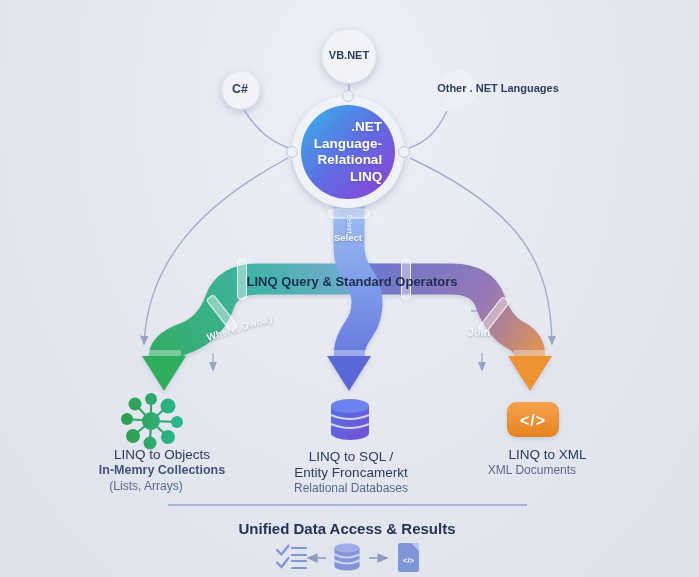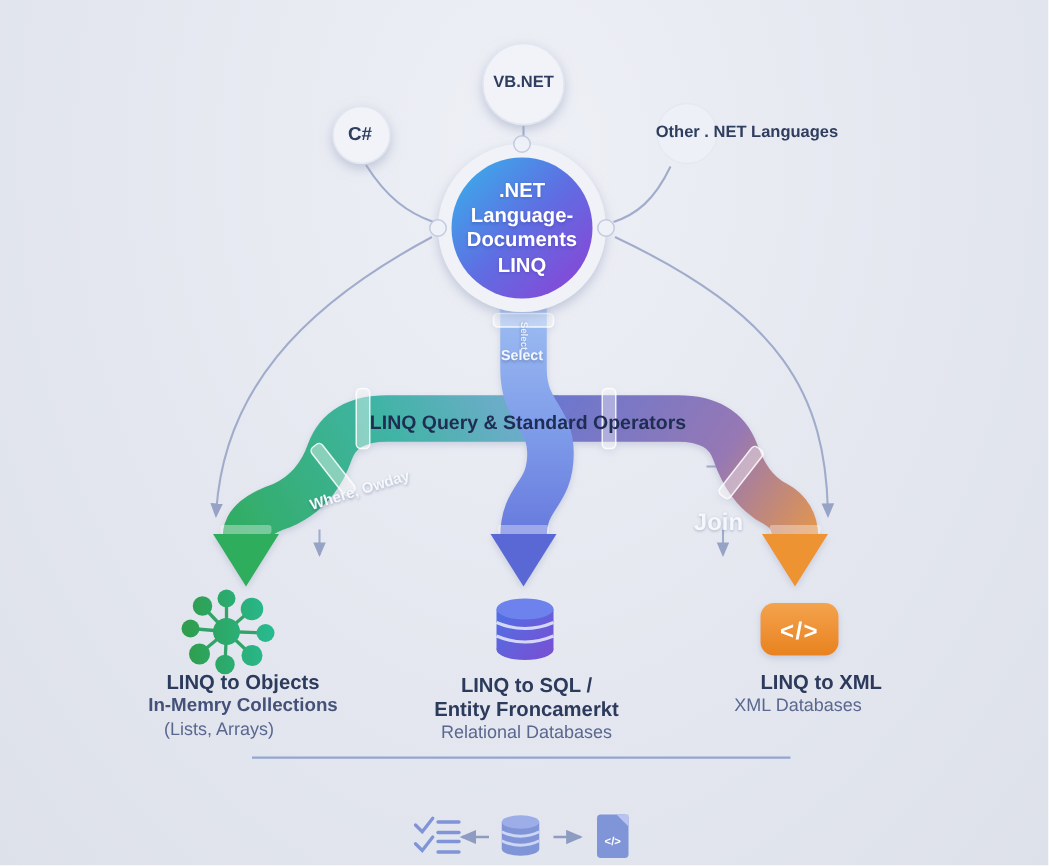--- a/index.html
+++ b/index.html
@@ -7,26 +7,26 @@
     position:relative;width:699px;height:577px;overflow:hidden;
     background:radial-gradient(ellipse at 50% 18%, #eef0f6 0%, #e4e7ef 55%, #dde1ea 100%);
     font-family:"Liberation Sans",sans-serif;
   }
   .stage svg{position:absolute;left:0;top:0;}
   .lbl{position:absolute;transform:translateX(-50%);white-space:nowrap;
        font-family:"Liberation Sans",sans-serif;color:#2c3a5c;}
   .title{font-size:16.5px;font-weight:bold;color:#27354f;letter-spacing:.2px;}
   .bubble-lbl{font-size:11px;font-weight:bold;color:#2f3e5e;}
   .hub-text{position:absolute;left:348px;top:119px;transform:translateX(-50%);
-       text-align:center;color:#ffffff;font-weight:bold;font-size:13.5px;line-height:16.5px;
+       text-align:right;color:#ffffff;font-weight:bold;font-size:13.5px;line-height:16.5px;
        text-shadow:0 1px 2px rgba(40,40,120,.25);}
   .hub-text span{display:block;}
   .pipe-lbl{color:#f4f8fc;font-weight:bold;text-shadow:0 1px 2px rgba(25,45,90,.3);}
   .banner{font-size:13px;font-weight:bold;color:#1f2d52;}
-  .col-title{font-size:13.5px;font-weight:bold;color:#2c3a5c;}
+  .col-title{font-size:13.5px;font-weight:normal;color:#2c3a5c;}
   .col-sub{font-size:12.5px;font-weight:bold;color:#44527a;}
   .col-sub2{font-size:12px;color:#5a6890;}
   .footer-title{font-size:15px;font-weight:bold;color:#243458;}
 </style>
 </head>
 <body>
 
 <div class="stage">
 
   <svg width="699" height="577" viewBox="0 0 699 577">
@@ -189,36 +189,37 @@
   </svg>
 
 
   <div class="lbl bubble-lbl" style="left:349px;top:49px;text-align:right;">VB.NET</div>
   <div class="lbl bubble-lbl" style="left:240px;top:82px;font-size:12.5px;">C#</div>
   <div class="lbl bubble-lbl" style="left:498px;top:82px;">Other . NET Languages</div>
 
   <div class="hub-text">
     <span>.NET</span>
     <span>Language-</span>
-    <span>Documents</span>
+    <span>Relational</span>
     <span>LINQ</span>
   </div>
 
   <div class="lbl pipe-lbl" style="left:349px;top:216px;transform:translate(-50%,-50%) rotate(90deg);font-size:6.5px;opacity:.85;top:224px;">Select</div>
   <div class="lbl pipe-lbl" style="left:348px;top:232px;font-size:9.5px;">Select</div>
 
   <div class="lbl banner" style="left:352px;top:274px;">LINQ Query &amp; Standard Operators</div>
 
   <div class="lbl pipe-lbl" style="left:240px;top:322px;transform:translateX(-50%) rotate(-17deg);font-size:10px;">Where, Owday</div>
-  <div class="lbl pipe-lbl" style="left:479px;top:340px;font-size:16px;text-align:center;">Join</div>
+  <div class="lbl pipe-lbl" style="left:479px;top:326px;font-size:11px;text-align:center;">Join</div>
 
   <div class="lbl col-title" style="left:162px;top:447px;">LINQ to Objects</div>
   <div class="lbl col-sub" style="left:162px;top:463px;">In-Memry Collections</div>
   <div class="lbl col-sub2" style="left:146px;top:479px;">(Lists, Arrays)</div>
 
   <div class="lbl col-title" style="left:351px;top:449px;">LINQ to SQL /</div>
   <div class="lbl col-title" style="left:351px;top:465px;text-align:center;">Entity Froncamerkt</div>
   <div class="lbl col-sub2" style="left:351px;top:481px;">Relational Databases</div>
 
   <div class="lbl col-title" style="left:532px;top:447px;padding-left:31px;">LINQ to XML</div>
-  <div class="lbl col-sub2" style="left:532px;top:463px;">XML Databases</div>
-
+  <div class="lbl col-sub2" style="left:532px;top:463px;">XML Documents</div>
+
+  <div class="lbl footer-title" style="left:347px;top:520px;">Unified Data Access &amp; Results</div>
 </div>
 
 </body></html>

